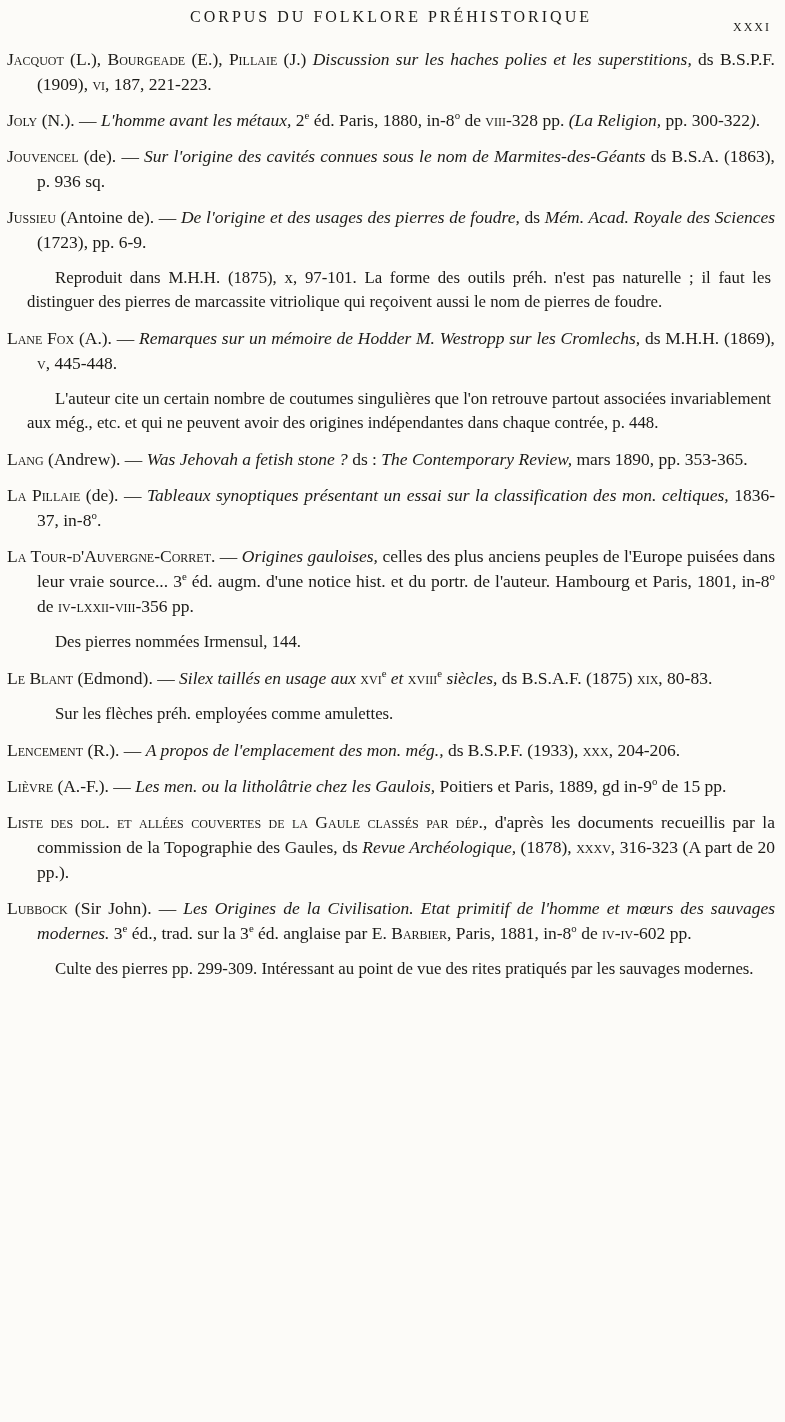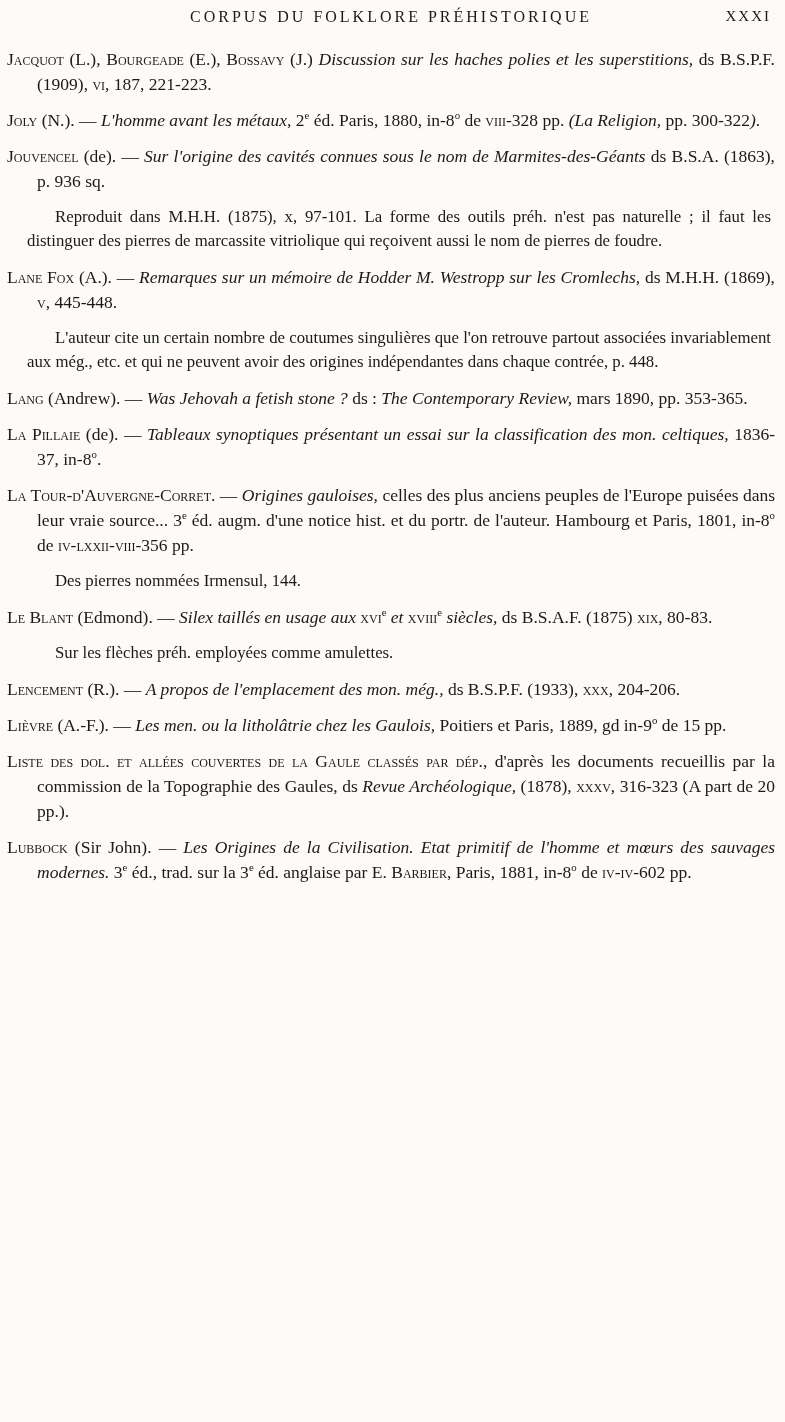--- a/index.html
+++ b/index.html
@@ -26,22 +26,22 @@
     position: absolute;
     left: 0; right: 0;
     text-align: center;
     font-size: 16px;
     letter-spacing: 3px;
     white-space: nowrap;
   }
   .page-number {
     position: absolute;
     right: 4px;
-    top: 0;
-    font-size: 15px;
+    top: 12px;
+    font-size: 12px;
     letter-spacing: 2px;
   }
   .entry {
     margin: 0 0 11px 0;
     padding-left: 30px;
     text-indent: -30px;
     text-align: justify;
     font-size: 17.5px;
     line-height: 25px;
   }
@@ -62,30 +62,32 @@
 </style>
 </head>
 <body>
 
 <div class="page">
   <header class="page-header">
     <div class="running-title">CORPUS DU FOLKLORE PRÉHISTORIQUE</div>
     <div class="page-number">XXXI</div>
   </header>
   <main class="bibliography">
-      <p class="entry"><span class="sc">Jacquot</span><span class=""> (L.), </span><span class="sc">Bourgeade</span><span class=""> (E.), </span><span class="sc">Bossavy</span><span class=""> (J.) </span><span class="it">Discussion sur les haches polies et les superstitions,</span><span class=""> ds B.S.P.F. (1909), </span><span class="sc">vi</span><span class="">, 187, 221-223.</span></p>
+      <p class="entry"><span class="sc">Jacquot</span><span class=""> (L.), </span><span class="sc">Bourgeade</span><span class=""> (E.), </span><span class="sc">Pillaie</span><span class=""> (J.) </span><span class="it">Discussion sur les haches polies et les superstitions,</span><span class=""> ds B.S.P.F. (1909), </span><span class="sc">vi</span><span class="">, 187, 221-223.</span></p>
       <p class="entry"><span class="sc">Joly</span><span class=""> (N.). — </span><span class="it">L'homme avant les métaux,</span><span class=""> 2</span><sup class="sup">e</sup><span class=""> éd. Paris, 1880, in-8</span><sup class="sup">o</sup><span class=""> de </span><span class="sc">viii</span><span class="">-328 pp. </span><span class="it">(La Religion,</span><span class=""> pp. 300-322</span><span class="it">)</span><span class="">.</span></p>
       <p class="entry"><span class="sc">Jouvencel</span><span class=""> (de). — </span><span class="it">Sur  l'origine des cavités connues sous le nom de Marmites-des-Géants</span><span class=""> ds B.S.A. (1863), p. 936 sq.</span></p>
+      <p class="entry"><span class="sc">Jussieu</span><span class=""> (Antoine de). — </span><span class="it">De l'origine et des usages des pierres de foudre,</span><span class=""> ds </span><span class="it">Mém. Acad. Royale des Sciences</span><span class=""> (1723), pp. 6-9.</span></p>
       <p class="note">Reproduit dans M.H.H. (1875), x, 97-101. La forme des outils préh. n'est pas naturelle ; il faut les distinguer des pierres de marcassite vitriolique qui reçoivent aussi le nom de pierres de foudre.</p>
       <p class="entry"><span class="sc">Lane Fox</span><span class=""> (A.). — </span><span class="it">Remarques sur un mémoire de Hodder M. Westropp sur les Cromlechs,</span><span class=""> ds M.H.H. (1869), </span><span class="sc">v</span><span class="">, 445-448.</span></p>
       <p class="note">L'auteur cite un certain nombre de coutumes singulières que l'on retrouve partout associées invariablement aux még., etc. et qui ne peuvent avoir des origines indépendantes dans chaque contrée, p. 448.</p>
       <p class="entry"><span class="sc">Lang</span><span class=""> (Andrew). — </span><span class="it">Was Jehovah a fetish stone ?</span><span class=""> ds : </span><span class="it">The Contemporary Review,</span><span class=""> mars 1890, pp. 353-365.</span></p>
       <p class="entry"><span class="sc">La Pillaie</span><span class=""> (de). — </span><span class="it">Tableaux synoptiques présentant un essai sur la classification des mon. celtiques,</span><span class=""> 1836-37, in-8</span><sup class="sup">o</sup><span class="">.</span></p>
       <p class="entry"><span class="sc">La Tour-d'Auvergne-Corret</span><span class="">. — </span><span class="it">Origines gauloises,</span><span class=""> celles des plus anciens peuples de l'Europe puisées dans leur vraie source... 3</span><sup class="sup">e</sup><span class=""> éd. augm. d'une notice hist. et du portr. de l'auteur. Hambourg et Paris, 1801, in-8</span><sup class="sup">o</sup><span class=""> de </span><span class="sc">iv-lxxii-viii</span><span class="">-356 pp.</span></p>
       <p class="note">Des pierres nommées Irmensul, 144.</p>
       <p class="entry"><span class="sc">Le Blant</span><span class=""> (Edmond). — </span><span class="it">Silex taillés en usage aux </span><span class="sc">xvi</span><sup class="sup">e</sup><span class="it"> et </span><span class="sc">xviii</span><sup class="sup">e</sup><span class="it"> siècles,</span><span class=""> ds B.S.A.F. (1875) </span><span class="sc">xix</span><span class="">, 80-83.</span></p>
       <p class="note">Sur les flèches préh. employées comme amulettes.</p>
       <p class="entry"><span class="sc">Lencement</span><span class=""> (R.). — </span><span class="it">A propos de l'emplacement des mon. még.,</span><span class=""> ds B.S.P.F. (1933), </span><span class="sc">xxx</span><span class="">, 204-206.</span></p>
       <p class="entry"><span class="sc">Lièvre</span><span class=""> (A.-F.). — </span><span class="it">Les men. ou la litholâtrie chez les Gaulois,</span><span class=""> Poitiers et Paris, 1889, gd in-9</span><sup class="sup">o</sup><span class=""> de 15 pp.</span></p>
       <p class="entry"><span class="sc">Liste des dol. et allées couvertes de la Gaule classés par dép.,</span><span class=""> d'après les documents recueillis par la commission de la Topographie des Gaules, ds </span><span class="it">Revue Archéologique,</span><span class=""> (1878), </span><span class="sc">xxxv</span><span class="">, 316-323 (A part de 20 pp.).</span></p>
       <p class="entry"><span class="sc">Lubbock</span><span class=""> (Sir John). — </span><span class="it">Les Origines de la Civilisation. Etat primitif de l'homme et mœurs des sauvages modernes.</span><span class=""> 3</span><sup class="sup">e</sup><span class=""> éd., trad. sur la 3</span><sup class="sup">e</sup><span class=""> éd. anglaise par E. </span><span class="sc">Barbier</span><span class="">, Paris, 1881, in-8</span><sup class="sup">o</sup><span class=""> de </span><span class="sc">iv-iv</span><span class="">-602 pp.</span></p>
+      <p class="note">Culte des pierres pp. 299-309. Intéressant au point de vue des rites pratiqués par les sauvages modernes.</p>
     </main>
 </div>
 
 </body></html>

